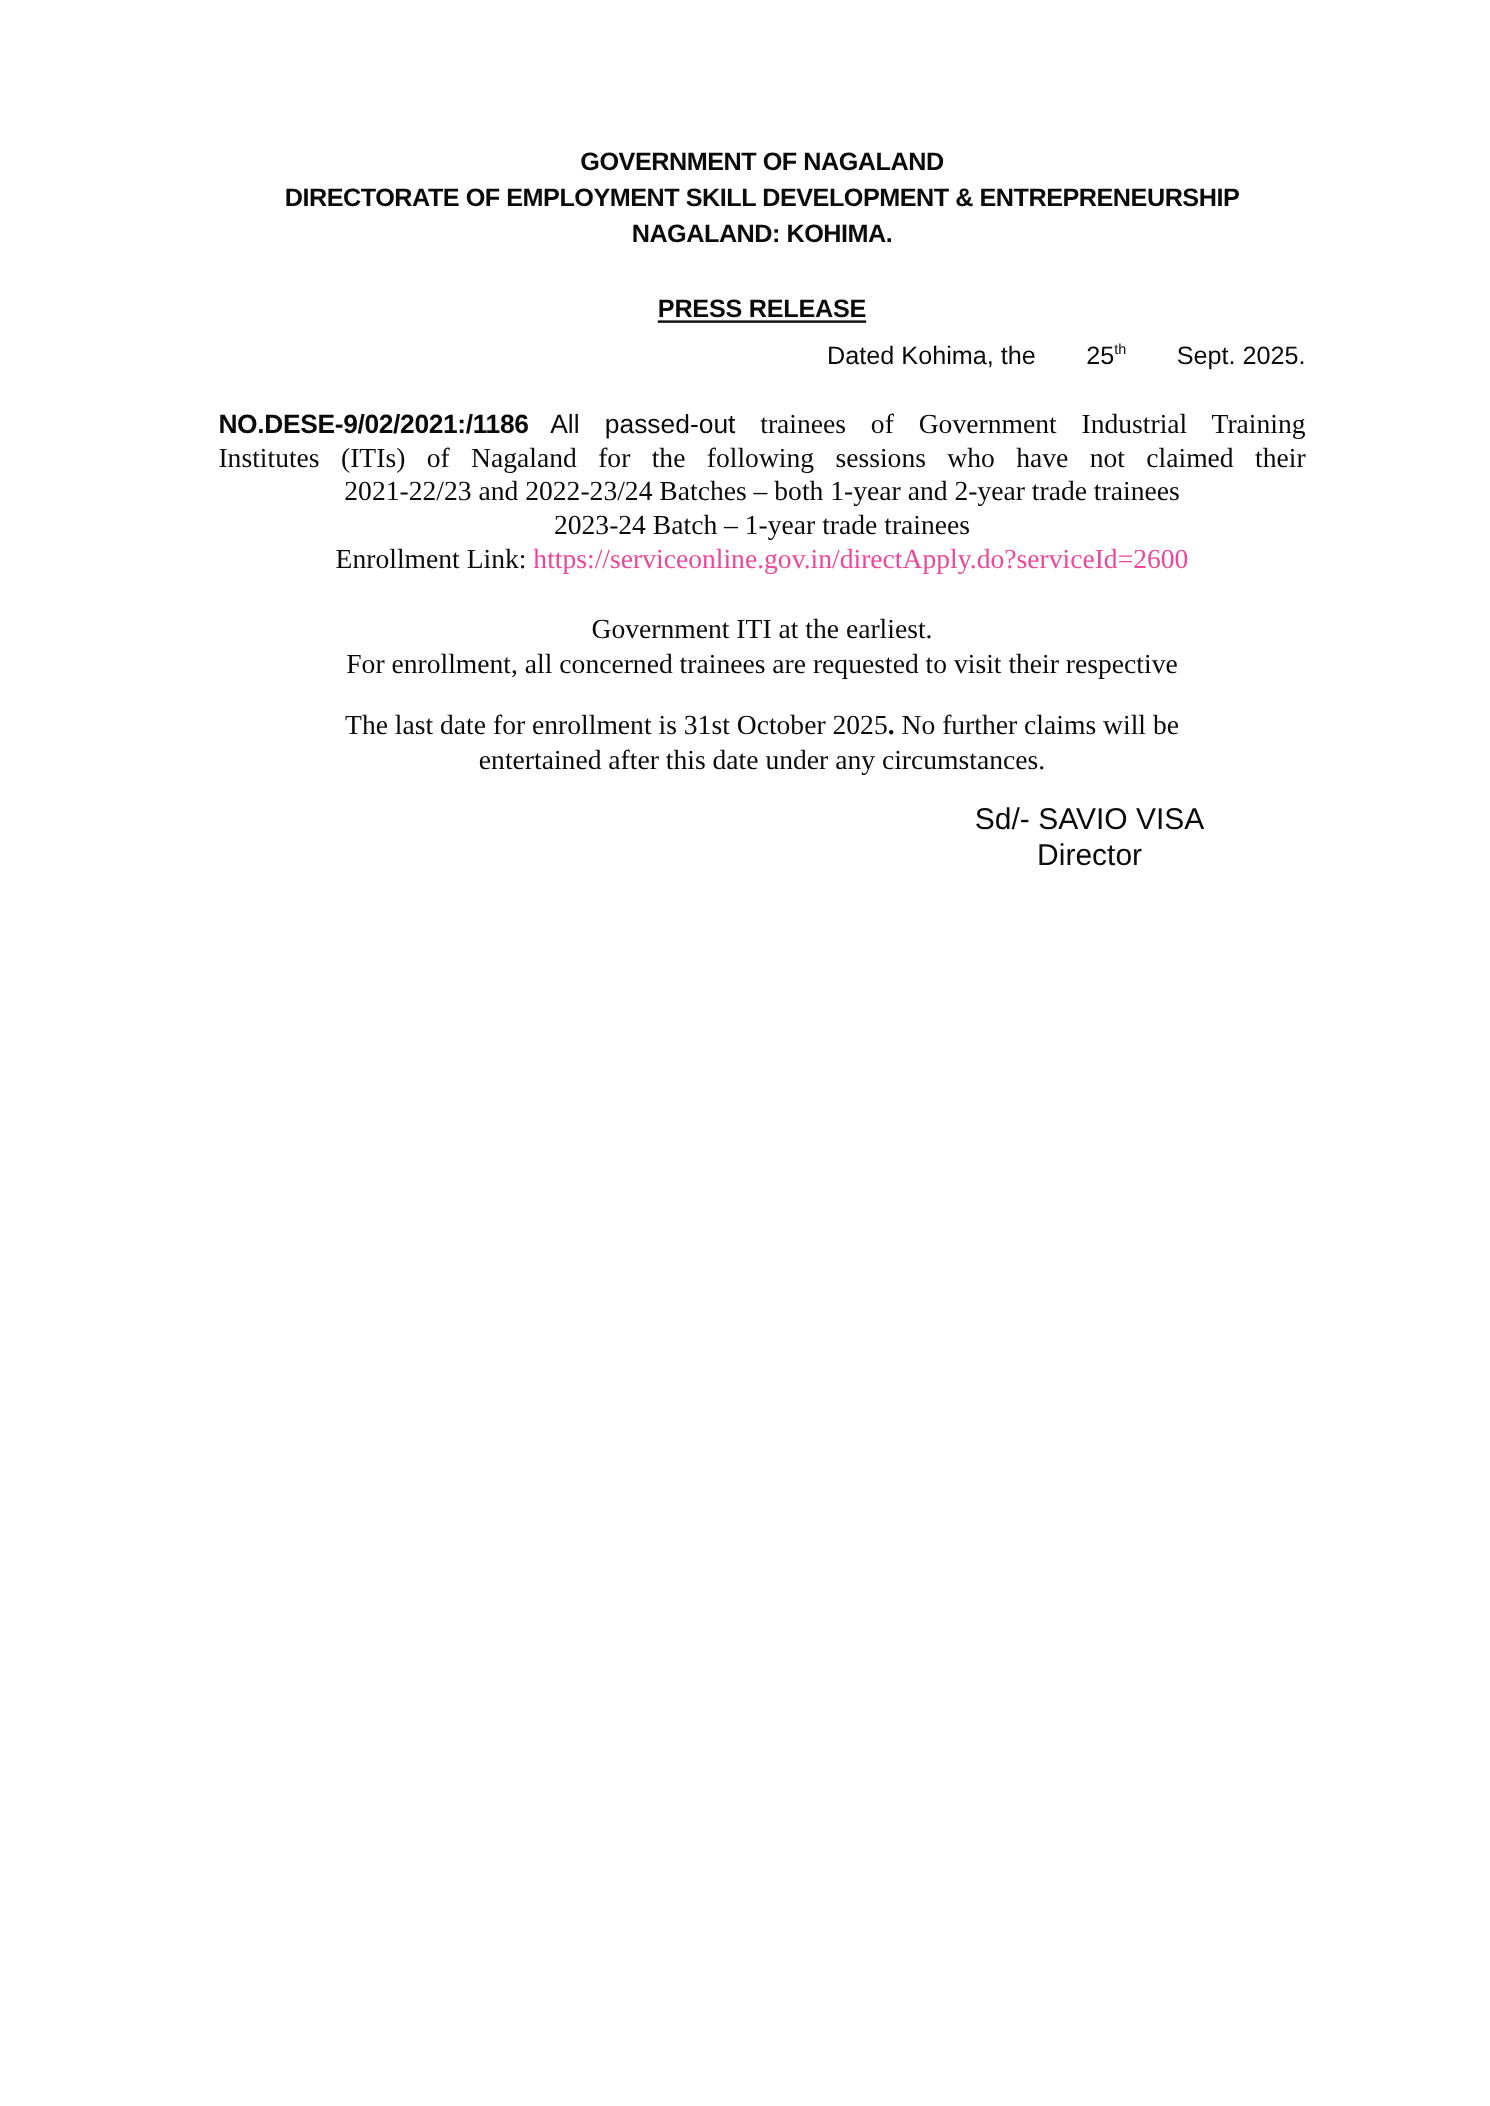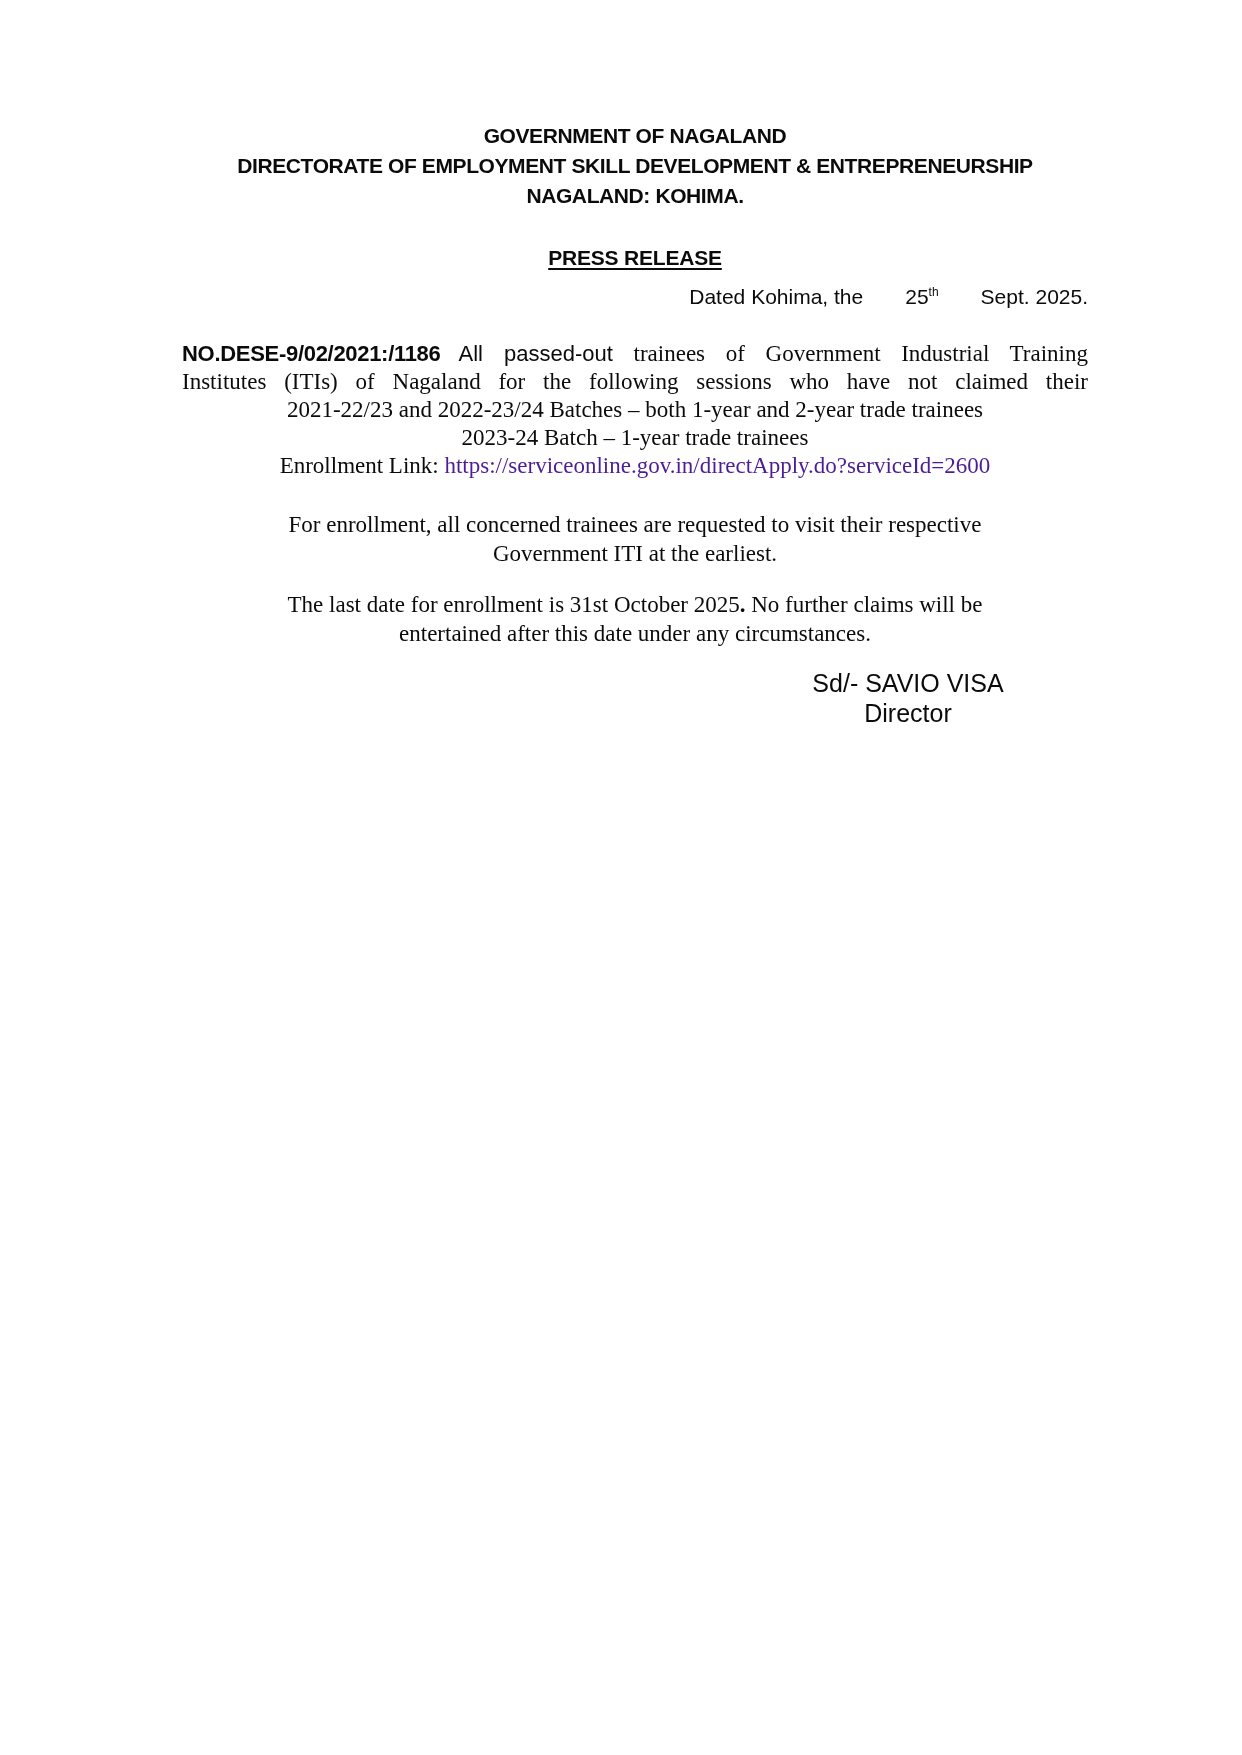--- a/index.html
+++ b/index.html
@@ -85,21 +85,21 @@
   }
   .intro-sans {
     font-family: "Liberation Sans", sans-serif;
     font-size: 22px;
   }
   .ref-gap {
     display: inline-block;
     width: 18px;
   }
   .link {
-    color: #4c1d95;
+    color: #ec4899;
     text-decoration: none;
     cursor: pointer;
   }
   .bold-dot { font-weight: bold; }
   
   .signature {
     margin-top: 20px;
     margin-left: 576px;
     width: 300px;
     text-align: center;
@@ -127,22 +127,22 @@
 
   <div class="para para-1">
     <div class="line justified"><span class="ref-no">NO.DESE-9/02/2021:/1186</span><span class="ref-gap"></span><span class="intro-sans">All passed-out</span> <span>trainees of Government Industrial Training</span></div>
     <div class="line justified">Institutes (ITIs) of Nagaland for the following sessions who have not claimed their</div>
     <div class="line">2021-22/23 and 2022-23/24 Batches – both 1-year and 2-year trade trainees</div>
     <div class="line">2023-24 Batch – 1-year trade trainees</div>
     <div class="line"><span>Enrollment Link: </span><a class="link">https://serviceonline.gov.in/directApply.do?serviceId=2600</a></div>
   </div>
 
   <div class="para para-2">
+    <div class="line">Government ITI at the earliest.</div>
     <div class="line">For enrollment, all concerned trainees are requested to visit their respective</div>
-    <div class="line">Government ITI at the earliest.</div>
   </div>
 
   <div class="para para-3">
     <div class="line"><span>The last date for enrollment is 31st October 2025</span><span class="bold-dot">.</span><span> No further claims will be</span></div>
     <div class="line">entertained after this date under any circumstances.</div>
   </div>
 
   <div class="signature">
     <div>Sd/- SAVIO VISA</div>
     <div>Director</div>

